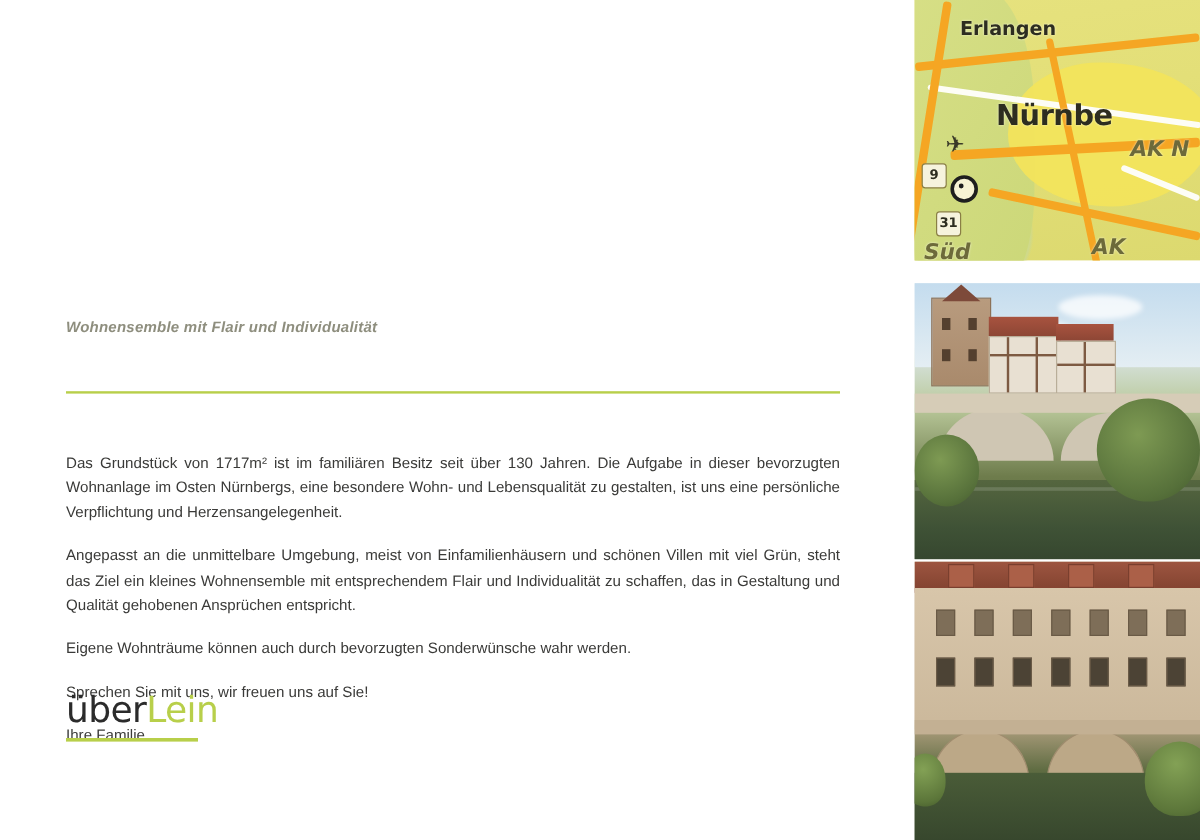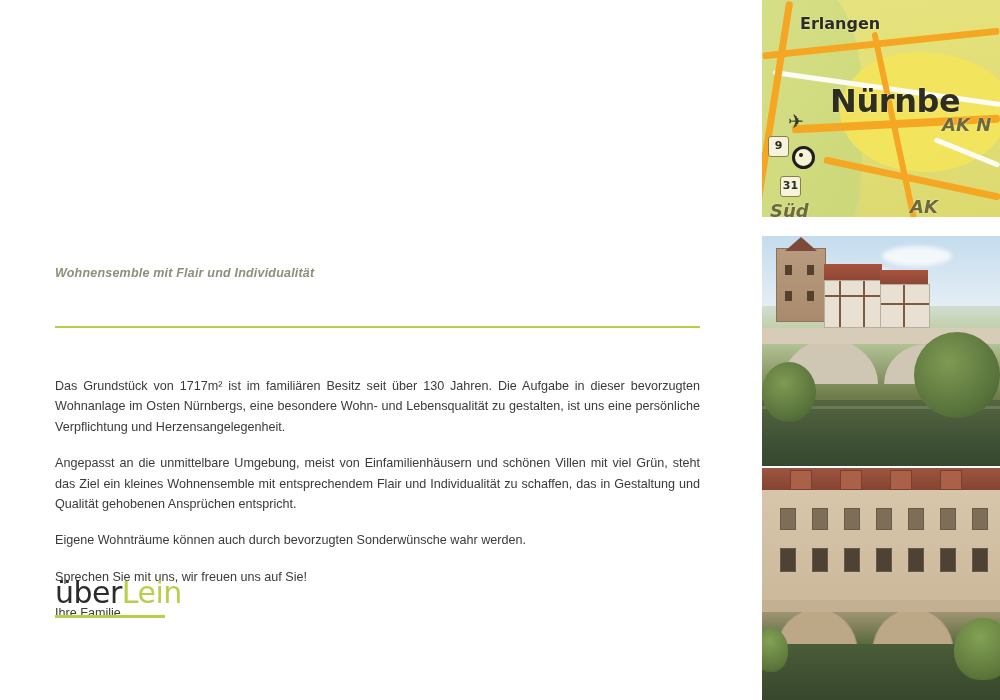--- a/index.html
+++ b/index.html
@@ -140,21 +140,21 @@
   }
   .map-label {
     position: absolute;
     color: #2d2d20;
     font-weight: bold;
     font-family: "DejaVu Sans", sans-serif;
     text-shadow: 0 0 2px rgba(255,255,255,0.7);
     white-space: nowrap;
   }
   .map-label.city {
-    font-size: 32px;
+    font-size: 24px;
     letter-spacing: -0.4px;
   }
   .map-label.town {
     font-size: 16px;
   }
   .map-label.ak {
     font-size: 18px;
     font-style: italic;
     color: #6d6a3a;
     font-weight: bold;

